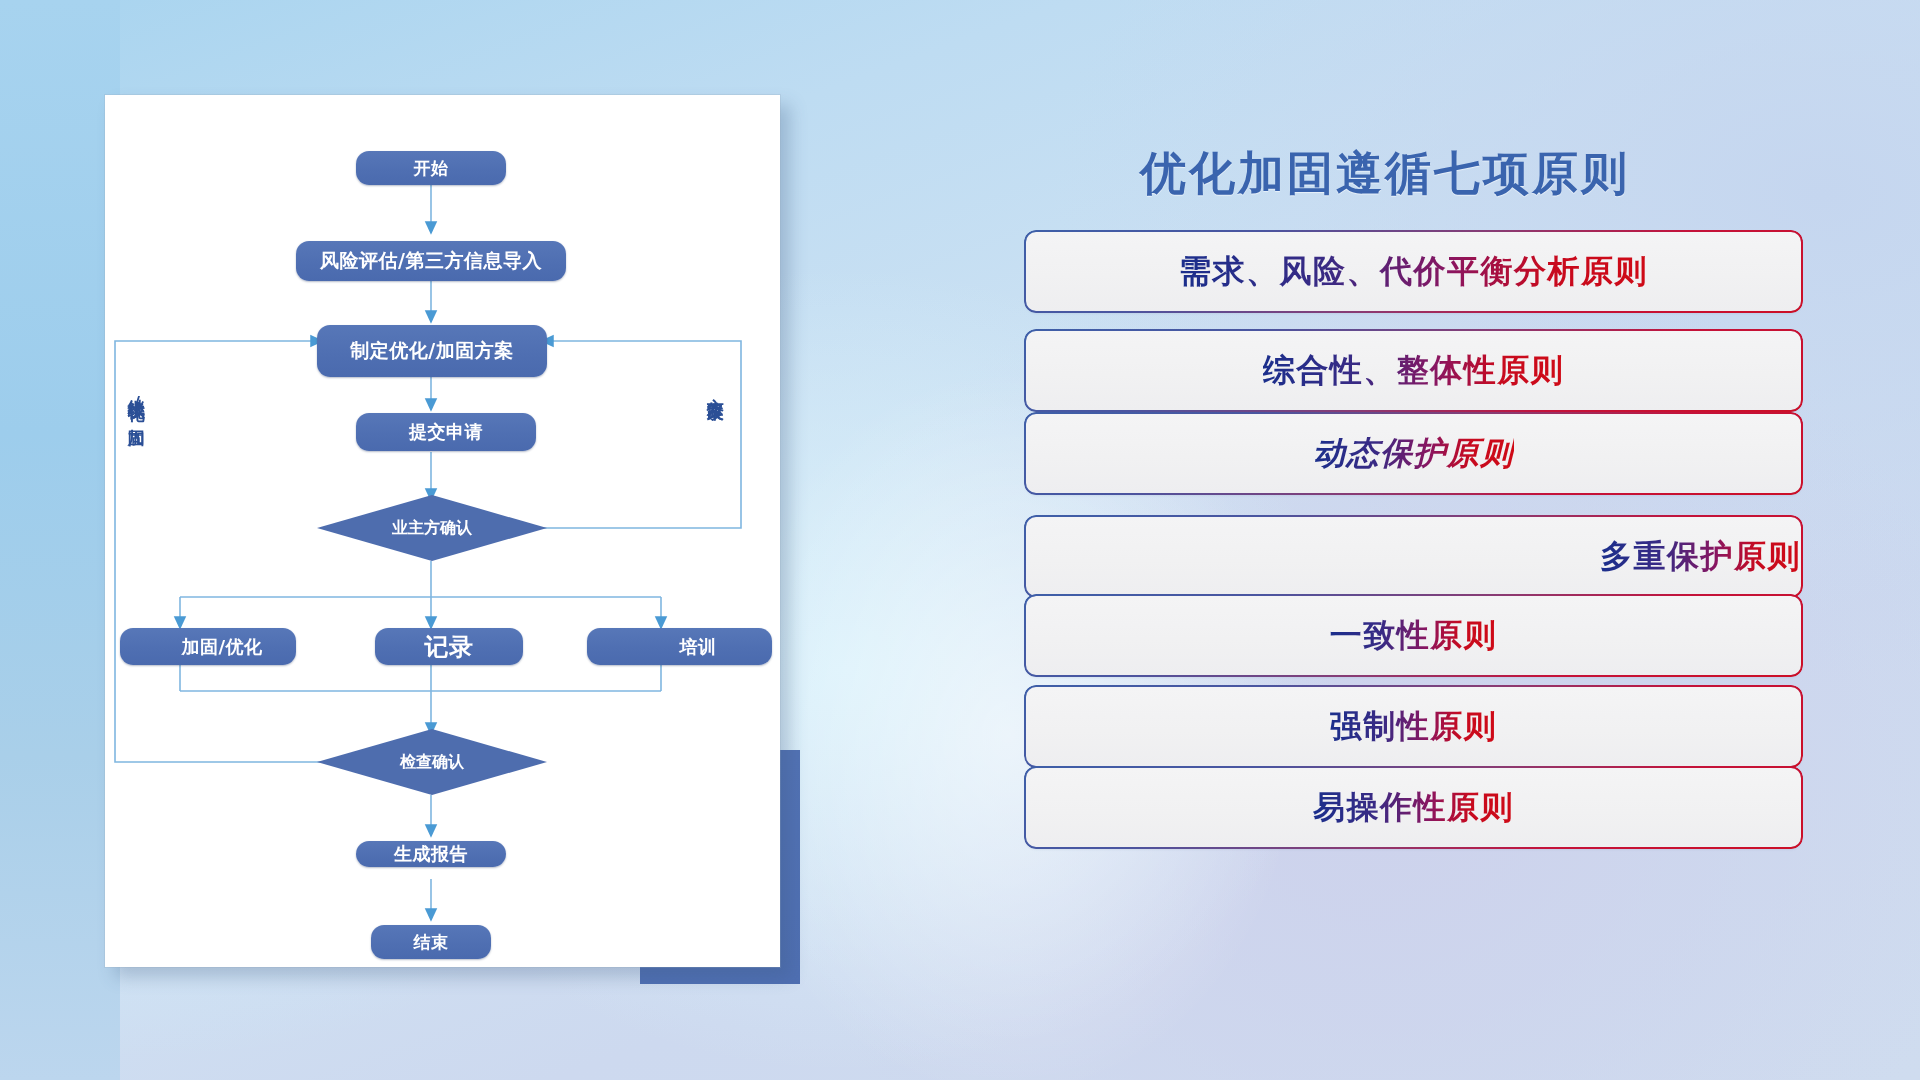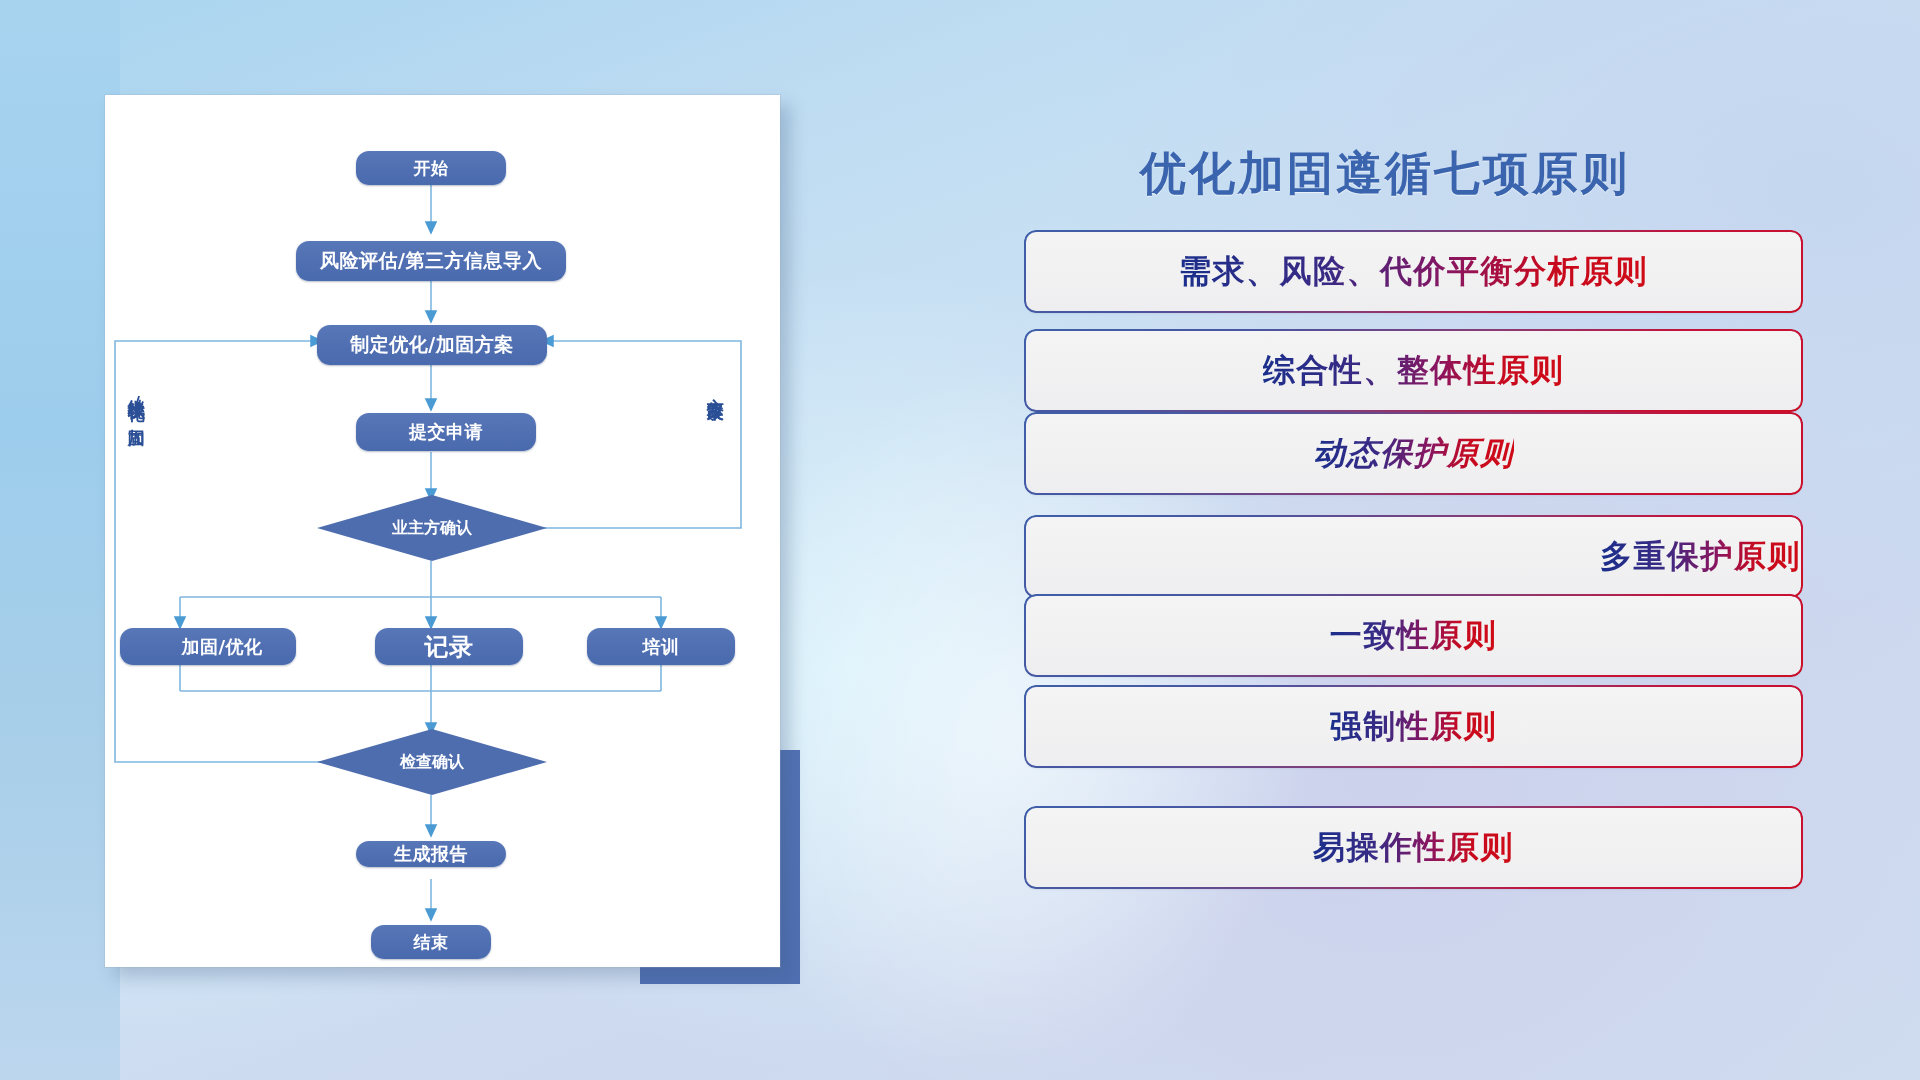--- a/index.html
+++ b/index.html
@@ -146,41 +146,41 @@
   </svg>
 
   <div class="node" style="left:251px;top:56px;width:150px;height:34px;font-size:17px;">
     <span>开始</span>
   </div>
 
   <div class="node" style="left:191px;top:146px;width:270px;height:40px;font-size:19px;">
     <span>风险评估/第三方信息导入</span>
   </div>
 
-  <div class="node" style="left:212px;top:230px;width:230px;height:40px;font-size:19px;">
+  <div class="node" style="left:212px;top:230px;width:230px;height:52px;font-size:19px;">
     <span>制定优化/加固方案</span>
   </div>
 
   <div class="node" style="left:251px;top:318px;width:180px;height:38px;font-size:18px;">
     <span>提交申请</span>
   </div>
 
   <div class="diamond" style="left:212px;top:400px;width:230px;height:66px;font-size:16px;">
     <span>业主方确认</span>
   </div>
 
   <div class="node" style="left:15px;top:533px;width:148px;height:37px;font-size:18px;padding-left:28px;">
     <span>加固/优化</span>
   </div>
 
   <div class="node" style="left:252px;top:533px;width:148px;height:37px;font-size:24px;margin-left:18px;">
     <span>记录</span>
   </div>
 
-  <div class="node" style="left:482px;top:533px;width:148px;height:37px;font-size:18px;">
+  <div class="node" style="left:482px;top:533px;width:148px;height:37px;font-size:18px;padding-left:37px;">
     <span>培训</span>
   </div>
 
   <div class="diamond" style="left:212px;top:634px;width:230px;height:66px;font-size:16px;">
     <span>检查确认</span>
   </div>
 
   <div class="node" style="left:251px;top:746px;width:150px;height:26px;font-size:18px;">
     <span>生成报告</span>
   </div>
@@ -208,16 +208,16 @@
   </div>
   <div class="pbox" style="top:517px;justify-content:flex-end;">
     <span class="pbox-text">多重保护原则</span>
   </div>
   <div class="pbox" style="top:596px;">
     <span class="pbox-text">一致性原则</span>
   </div>
   <div class="pbox" style="top:687px;">
     <span class="pbox-text">强制性原则</span>
   </div>
-  <div class="pbox" style="top:808px;">
+  <div class="pbox" style="top:768px;">
     <span class="pbox-text">易操作性原则</span>
   </div>
 </div>
 
 </body></html>

